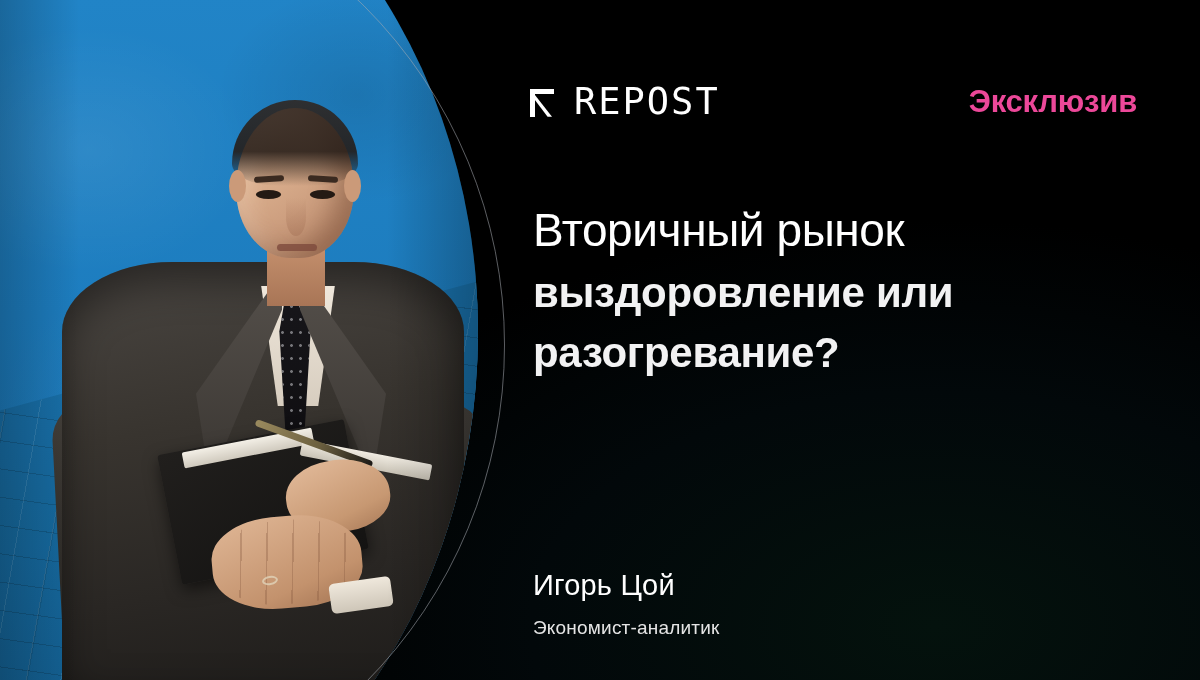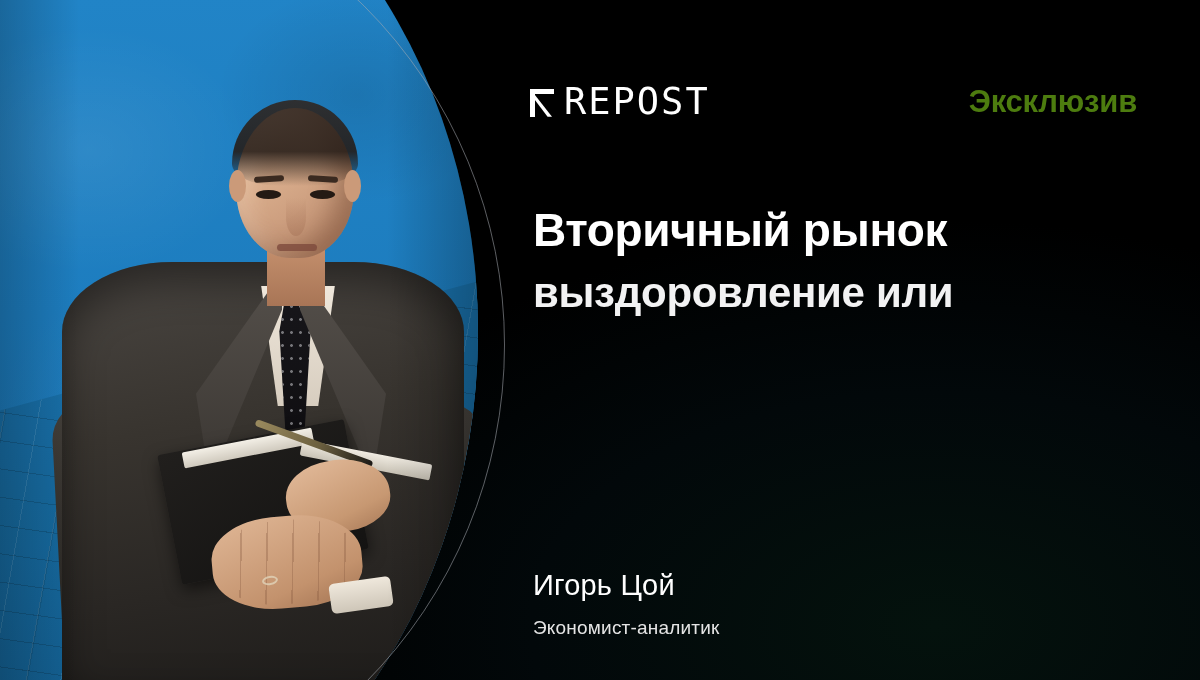--- a/index.html
+++ b/index.html
@@ -257,50 +257,50 @@
     position:absolute; inset:0;
     background:
       linear-gradient(90deg, rgba(0,0,0,.22) 0%, rgba(0,0,0,0) 16%),
       linear-gradient(270deg, rgba(0,0,0,.30) 0%, rgba(0,0,0,0) 22%);
     pointer-events:none;
   }
 
   
   .logo {
     position:absolute; left:528px; top:83px;
-    display:flex; align-items:center; gap:4px;
+    display:flex; align-items:center; gap:14px;
     color:#ffffff;
   }
   .logo-mark { display:block; }
   .logo-word {
     font-family:"DejaVu Sans Mono", monospace;
     font-size:37px;
     font-weight:400;
     letter-spacing:2px;
     line-height:1;
     color:#ffffff;
     margin-left:2px;
   }
   .badge {
     position:absolute; right:63px; top:84px;
     font-size:31px;
     font-weight:bold;
-    color:#4d7c0f;
+    color:#ec4899;
     letter-spacing:-0.2px;
     white-space:nowrap;
   }
 
   
   .headline {
     position:absolute; left:533px; top:200px;
     width:560px;
   }
   .hl-strong {
     font-size:46px;
-    font-weight:bold;
+    font-weight:normal;
     line-height:1.33;
     color:#ffffff;
     letter-spacing:-0.4px;
   }
   .hl-light {
     font-size:42px;
     font-weight:700;
     line-height:1.33;
     color:#f2f2f3;
     letter-spacing:-0.3px;
@@ -380,20 +380,21 @@
       <path d="M4.2 6.5 L24 31.8 L19.6 31.8 L2 8.6 Z" fill="#ffffff"></path>
     </svg>
     <span class="logo-word">REPOST</span>
   </div>
 
   <div class="badge">Эксклюзив</div>
 
   <div class="headline">
     <div class="hl-strong">Вторичный рынок</div>
     <div class="hl-light">выздоровление или</div>
+    <div class="hl-light">разогревание?</div>
   </div>
 
   <div class="byline">
     <div class="by-name">Игорь Цой</div>
     <div class="by-role">Экономист-аналитик</div>
   </div>
 
 </div>
 
 </body></html>

